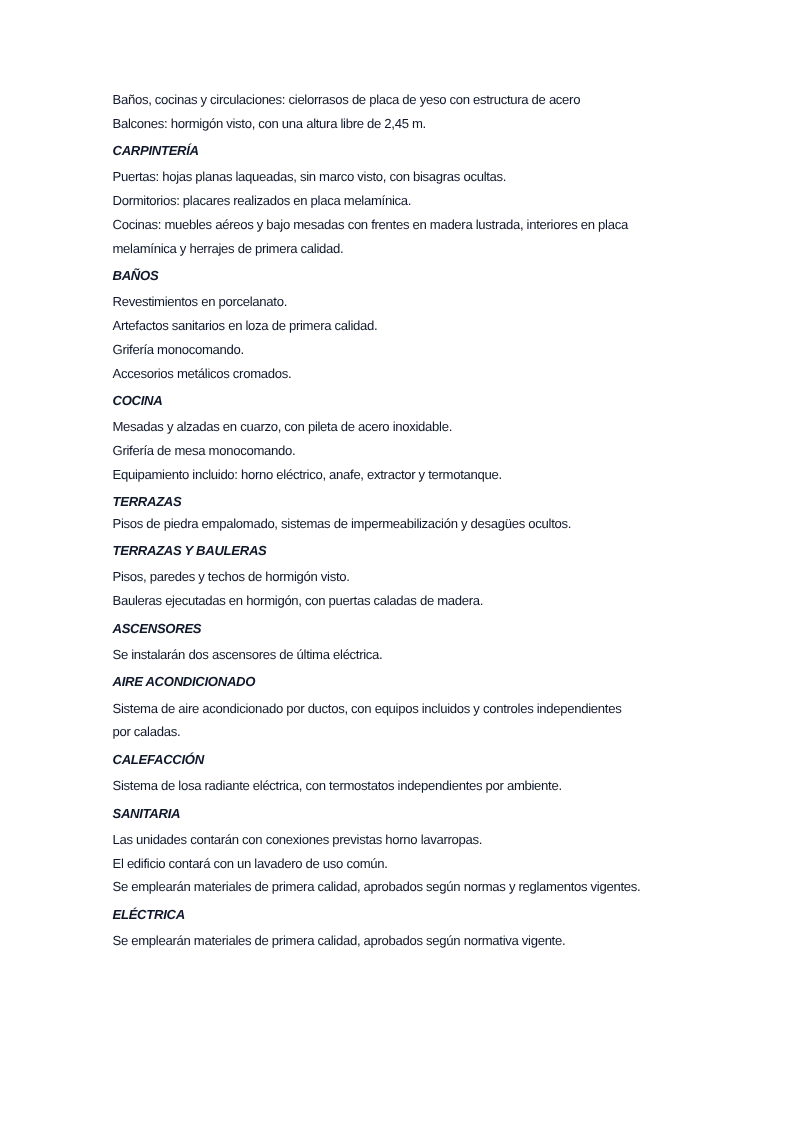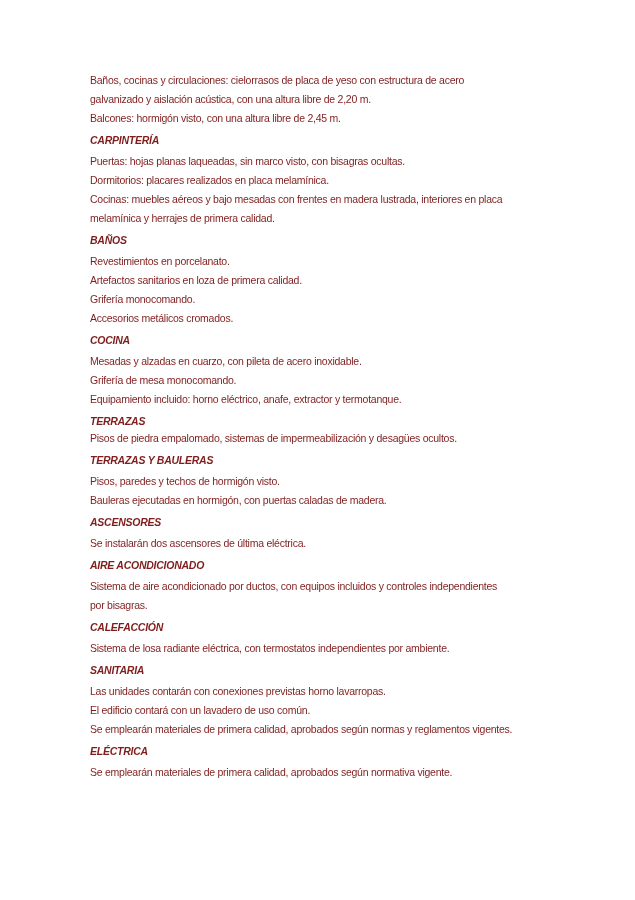--- a/index.html
+++ b/index.html
@@ -7,21 +7,21 @@
     padding: 0;
     background: #ffffff;
   }
   .page {
     position: relative;
     width: 635px;
     height: 900px;
     background: #ffffff;
     overflow: hidden;
     font-family: "Liberation Sans", sans-serif;
-    color: #7f1d1d;
+    color: #0f172a;
   }
   .doc {
     padding: 71px 60px 0 90px;
     font-size: 10.5px;
     letter-spacing: -0.25px;
   }
   .line {
     line-height: 19px;
     white-space: nowrap;
   }
@@ -40,21 +40,20 @@
   }
 </style>
 </head>
 <body>
 
 <div class="page">
   <div class="doc">
 
     <div class="p">
       <div class="line">Baños, cocinas y circulaciones: cielorrasos de placa de yeso con estructura de acero</div>
-      <div class="line">galvanizado y aislación acústica, con una altura libre de 2,20 m.</div>
       <div class="line">Balcones: hormigón visto, con una altura libre de 2,45 m.</div>
     </div>
 
     <div class="h">CARPINTERÍA</div>
     <div class="p">
       <div class="line">Puertas: hojas planas laqueadas, sin marco visto, con bisagras ocultas.</div>
       <div class="line">Dormitorios: placares realizados en placa melamínica.</div>
       <div class="line">Cocinas: muebles aéreos y bajo mesadas con frentes en madera lustrada, interiores en placa</div>
       <div class="line">melamínica y herrajes de primera calidad.</div>
     </div>
@@ -86,21 +85,21 @@
     </div>
 
     <div class="h">ASCENSORES</div>
     <div class="p">
       <div class="line">Se instalarán dos ascensores de última eléctrica.</div>
     </div>
 
     <div class="h">AIRE ACONDICIONADO</div>
     <div class="p">
       <div class="line">Sistema de aire acondicionado por ductos, con equipos incluidos y controles independientes</div>
-      <div class="line">por bisagras.</div>
+      <div class="line">por caladas.</div>
     </div>
 
     <div class="h">CALEFACCIÓN</div>
     <div class="p">
       <div class="line">Sistema de losa radiante eléctrica, con termostatos independientes por ambiente.</div>
     </div>
 
     <div class="h">SANITARIA</div>
     <div class="p">
       <div class="line">Las unidades contarán con conexiones previstas horno lavarropas.</div>

